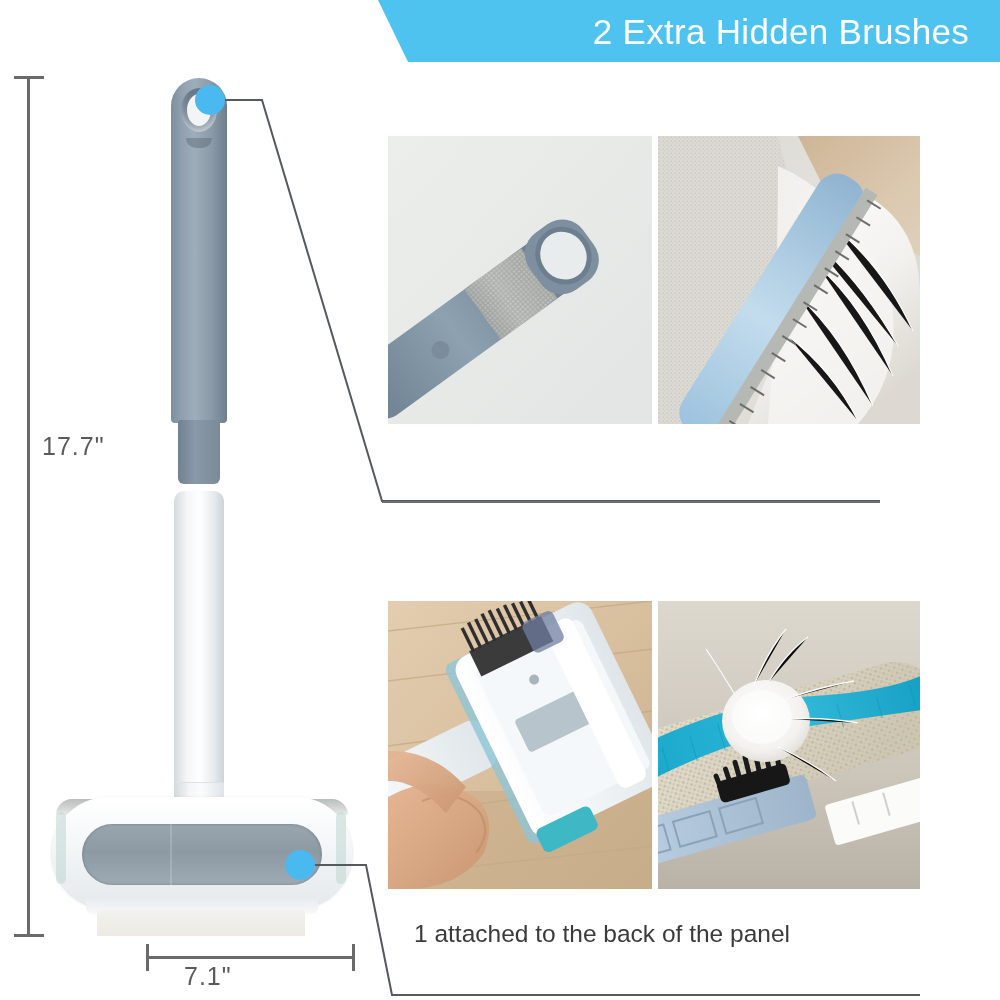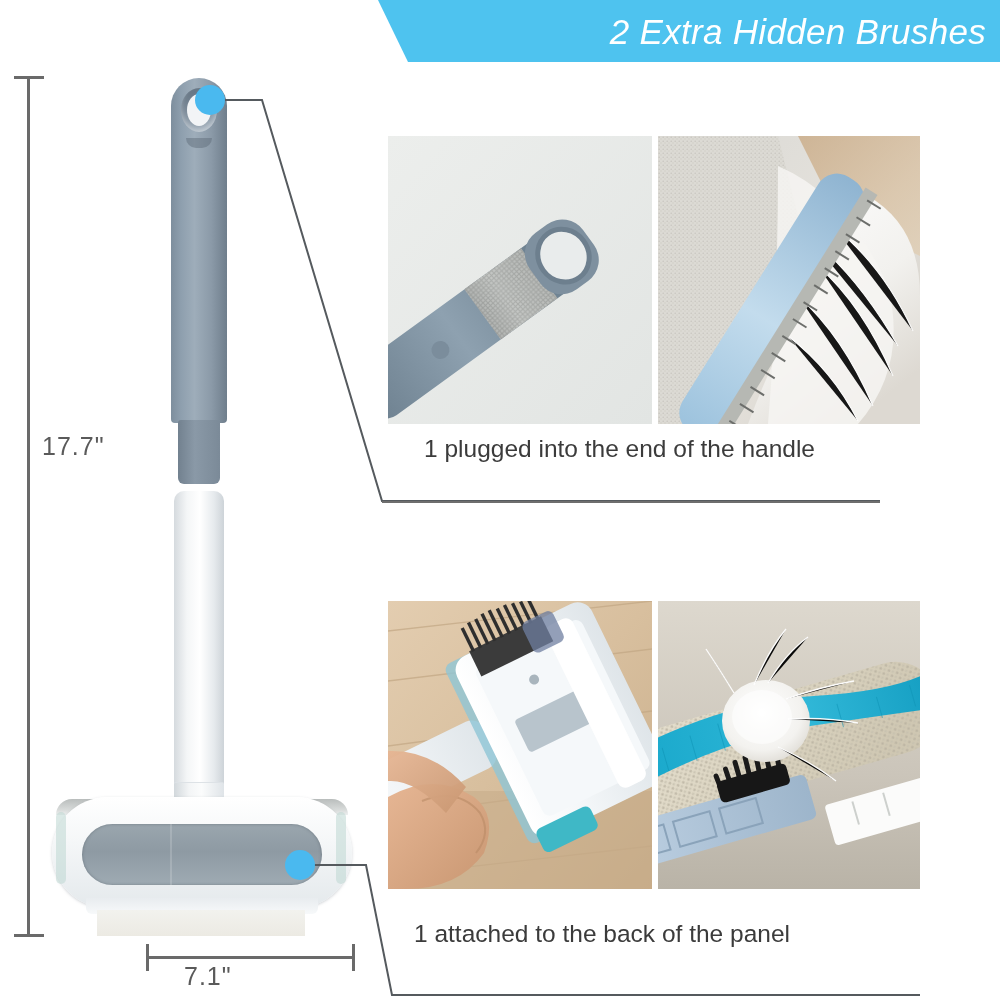--- a/index.html
+++ b/index.html
@@ -30,24 +30,23 @@
     clip-path: polygon(8px 0, 100% 0, 100% 100%, 38px 100%);
     display: flex;
     align-items: center;
     justify-content: flex-end;
   }
   .banner-text {
     color: #ffffff;
     font-size: 35px;
     font-weight: 400;
     letter-spacing: 0.3px;
-    padding-right: 14px;
+    padding-right: 31px;
     line-height: 1;
     white-space: nowrap;
-    font-style: italic;
   }
 
   
   .dim-v-line {
     position: absolute;
     left: 27px;
     top: 76px;
     width: 3px;
     height: 861px;
     background: #6a6a6a;
@@ -572,21 +571,20 @@
         <path d="M128 98 Q162 86 196 80"></path>
           <path d="M130 118 Q168 116 200 122"></path>
         <path d="M120 146 Q152 160 178 180"></path>
         <path d="M76 92 Q60 66 48 48"></path>
       </g>
       <ellipse cx="104" cy="116" rx="30" ry="27" fill="#ffffff" opacity="0.55"></ellipse>
     </svg>
   </div>
 
   <div class="caption cap1">
-    <span>1 plugged into the end of the handle</span>
   </div>
   <div class="cap-underline cap1-underline"></div>
 
   <div class="caption cap2">
     <span>1 attached to the back of the panel</span>
   </div>
 
 </div>
 
 </body></html>

